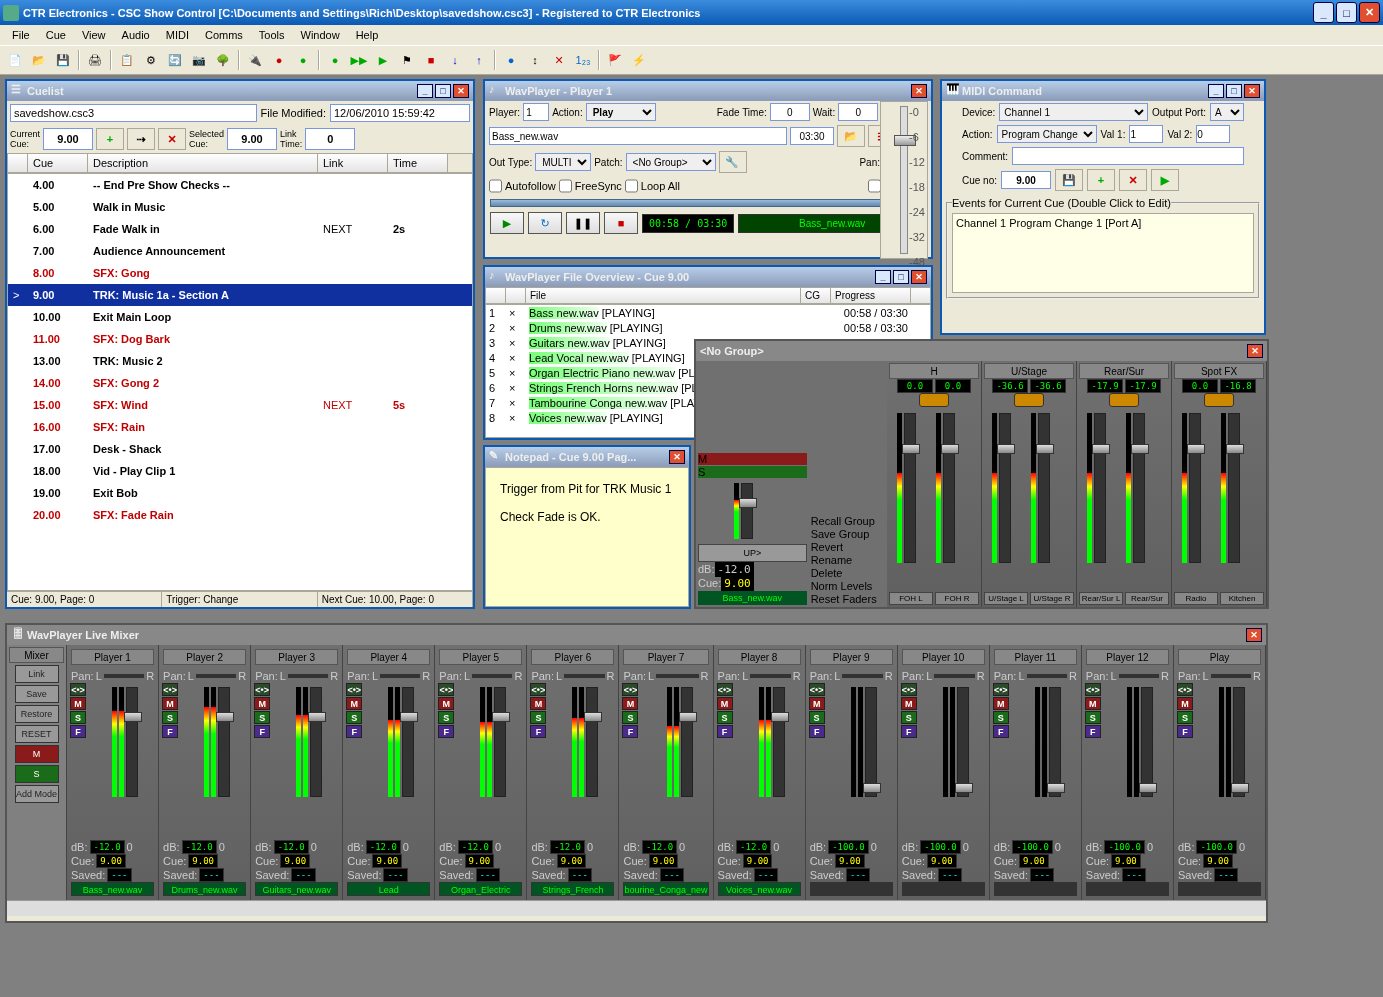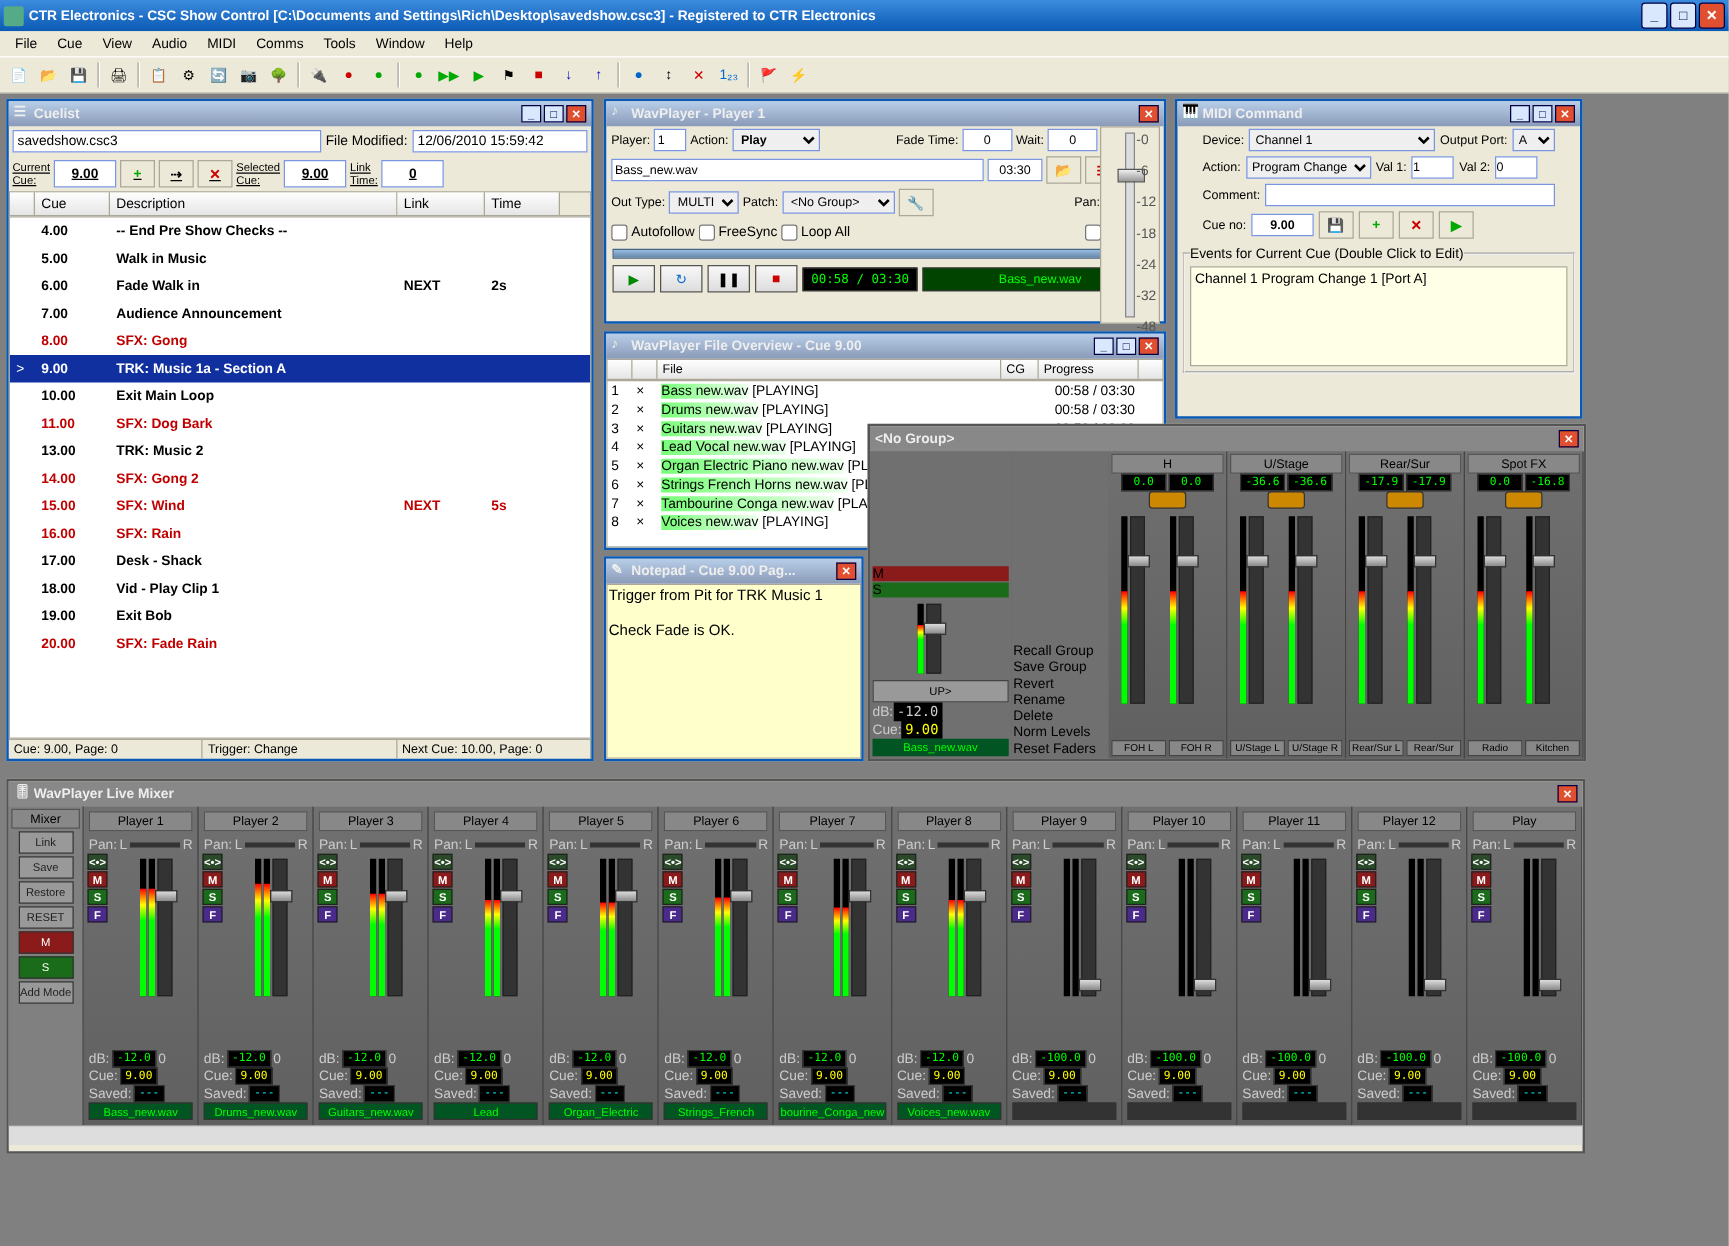--- a/index.html
+++ b/index.html
@@ -30,36 +30,36 @@
 .childwin .cw-title { height: 20px; background: linear-gradient(to bottom,#7aa5d6 0%,#3c6aa0 100%); color: white; display: flex; align-items: center; padding: 0 4px; font-weight: bold; }
 .childwin .cw-title.inactive { background: linear-gradient(to bottom,#b8cee8 0%,#8a9ab8 100%); color: #eee; }
 .childwin .cw-title .ttl { flex: 1; }
 .childwin .cw-title .cwbtn { width: 16px; height: 14px; background: #d9e8fc; border: 1px solid #004; margin-left: 2px; font-size: 9px; display: flex; align-items: center; justify-content: center; color: #004; cursor: pointer; }
 .childwin .cw-title .cwbtn.cls { background: #e05030; color: white; }
 .childwin .cw-body { flex: 1; overflow: hidden; display: flex; flex-direction: column; }
 
 
 .cuelist-filerow { display: flex; align-items: center; padding: 3px; gap: 4px; }
 .cuelist-filerow input { height: 18px; border: 1px solid #7a96df; padding: 0 3px; }
-.cuelist-row2 { display: flex; align-items: center; padding: 3px; gap: 3px; text-decoration: underline; }
+.cuelist-row2 { display: flex; align-items: center; padding: 3px; gap: 3px; }
 .cuelist-row2 .lbl { font-size: 9px; line-height: 10px; }
 .cuelist-row2 input { width: 50px; height: 22px; text-align: center; border: 1px solid #7a96df; font-weight: bold; }
 .grbtn { width: 28px; height: 22px; border: 1px solid #aca899; background: #ece9d8; cursor: pointer; font-weight: bold; display: inline-flex; align-items: center; justify-content: center; }
 
 .cuelist-head { display: flex; background: #ece9d8; border: 1px solid #aca899; }
 .cuelist-head div { padding: 3px 5px; border-right: 1px solid #aca899; font-weight: normal; background: linear-gradient(#fefefe,#e5e5e5); }
 .cuelist-body { flex: 1; overflow-y: auto; background: white; border: 1px solid #aca899; }
 .cuerow { display: flex; height: 22px; align-items: center; cursor: pointer; }
 .cuerow div { padding: 0 5px; white-space: nowrap; overflow: hidden; }
 .cuerow.sel { background: #1030a0; color: white; }
 .cuerow.sfx { color: #c00000; font-weight: bold; }
 .cuerow .col-marker{ width:20px; }
 .cuerow .col-cue{ width:60px; font-weight: bold; }
 .cuerow .col-desc{ width:230px; font-weight: bold;}
-.cuerow .col-link{ width:70px; font-weight: bold;}
+.cuerow .col-link{ width:70px; font-weight: normal;}
 .cuerow .col-time{ width:50px; font-weight: bold;}
 .cuelist-status { display:flex; border-top:1px solid #aca899; }
 .cuelist-status div { flex:1; padding:2px 4px; border-right:1px solid #aca899; font-size:10px;}
 
 
 .wp-row { display:flex; align-items:center; padding:2px 4px; gap:3px; }
 .wp-row .lbl { font-size:10px;}
 .wp-row input, .wp-row select { height:18px; border:1px solid #7a96df; padding:0 2px; font-size:10px;}
 .wp-chk { display:inline-flex; align-items:center; gap:3px; font-size:10px;}
 .wp-transport { display:flex; gap:4px; padding:3px 5px; align-items:center;}
@@ -70,21 +70,21 @@
 
 
 .fov-head { display:flex; background:linear-gradient(#fefefe,#e5e5e5); border:1px solid #aca899;}
 .fov-head div{ padding:2px 4px; border-right:1px solid #aca899; font-size:10px;}
 .fov-body { flex:1; overflow:auto; background:white; border:1px solid #aca899;}
 .fov-row { display:flex; height:15px; align-items:center; font-size:10px;}
 .fov-row div{ padding:0 3px;}
 .fov-row .hl { background: linear-gradient(to right,#7f7,#efe);}
 
 
-.notepad-text { flex:1; background:#ffffcc; padding:1px; font-size:12px; border:1px solid #aca899; white-space: pre-wrap; }
+.notepad-text { flex:1; background:#ffffcc; padding:14px; font-size:12px; border:1px solid #aca899; white-space: pre-wrap; }
 
 
 .midi-row { display:flex; align-items:center; padding:2px 20px; gap:4px;}
 .midi-row .lbl{ font-size:10px;}
 .midi-row input, .midi-row select{ height:18px; border:1px solid #7a96df; font-size:10px;}
 .midi-events fieldset{ margin:4px; padding:4px; font-size:10px;}
 .midi-events .evlist{ background:#ffffe8; border:1px solid #aca899; height:80px; padding:3px; font-size:10px;}
 
 
 .mixer-strip-area { display:flex; background:#585858; height:255px;}

